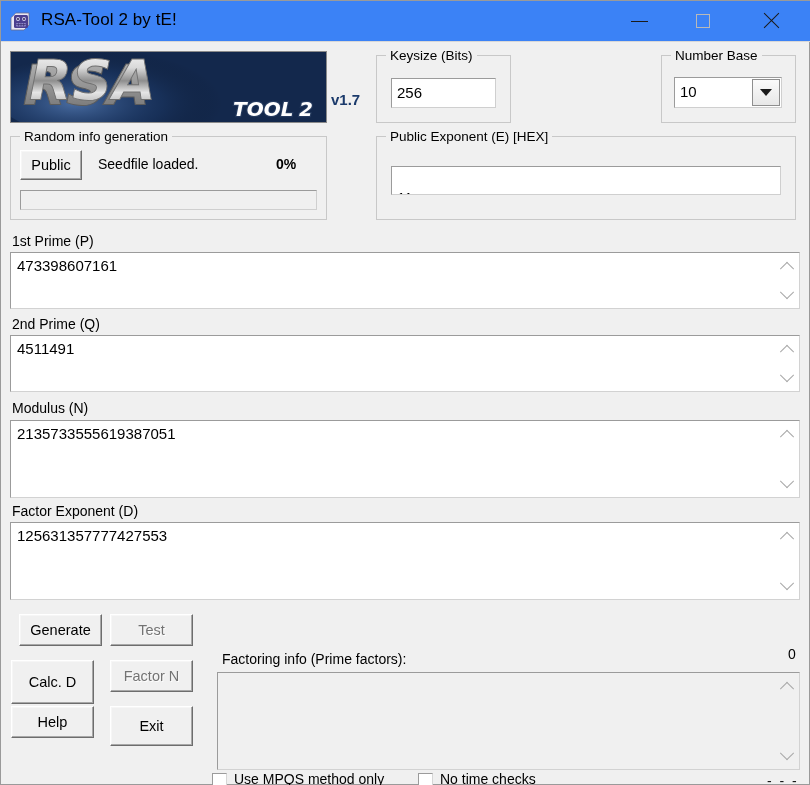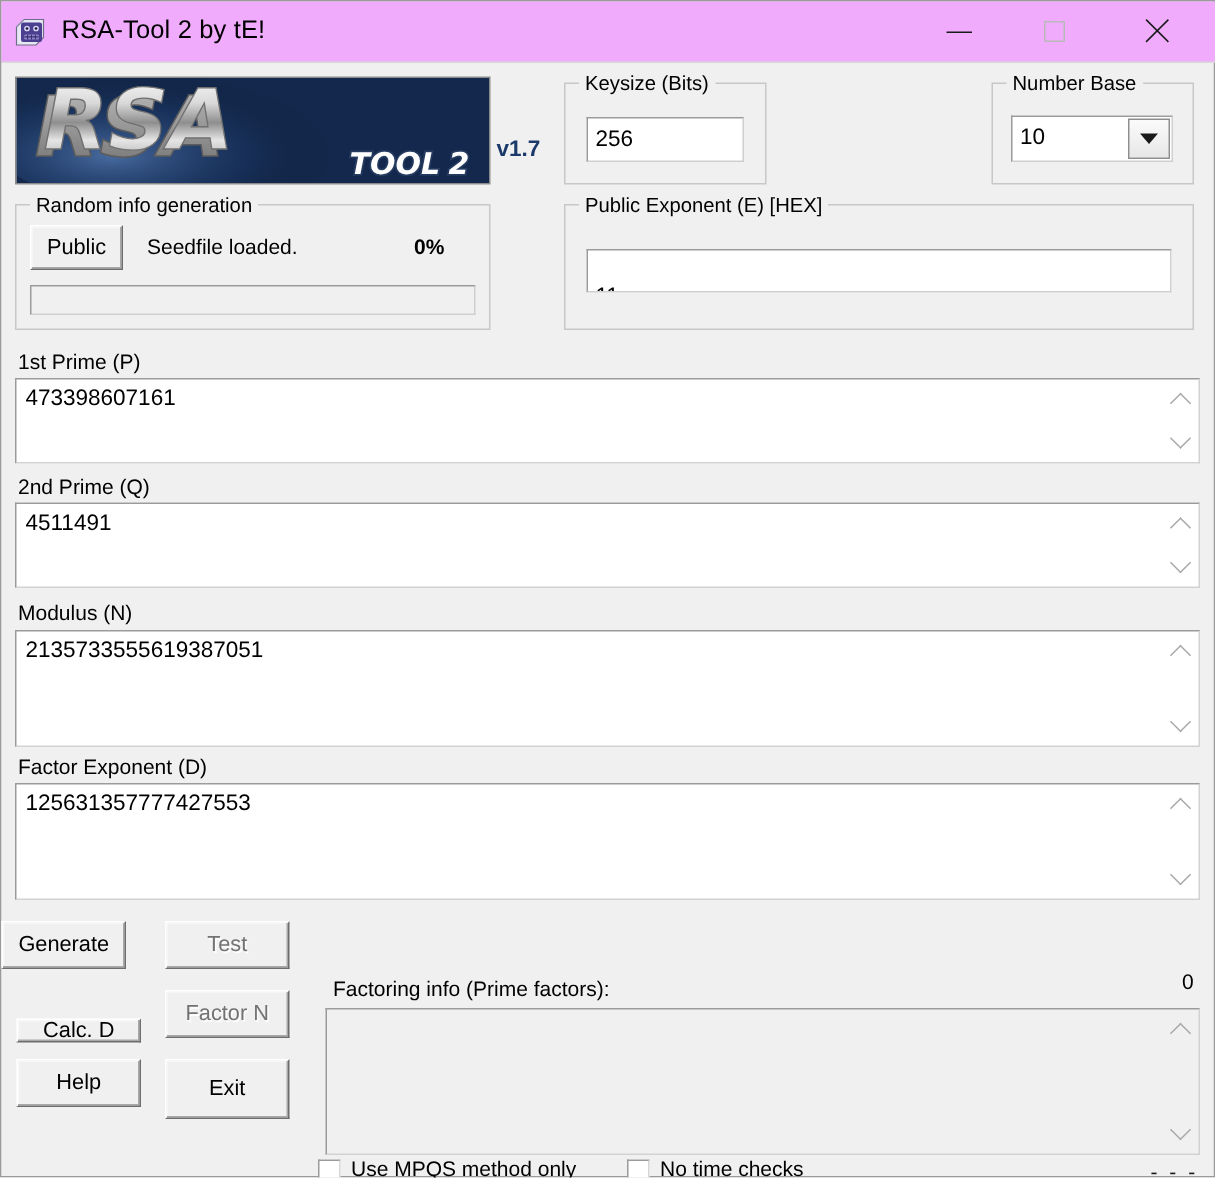--- a/index.html
+++ b/index.html
@@ -18,21 +18,21 @@
     width: 810px; height: 785px;
     background: #f0f0f0;
     box-sizing: border-box;
     border: 1px solid #9a9a9a;
   }
 
   
   .titlebar {
     position: absolute; left: 0; top: 0;
     width: 810px; height: 41px;
-    background: #f0abfc;
+    background: #3b82f6;
     border-bottom: 1px solid #d8d8d8;
     box-sizing: border-box;
   }
   .title-icon {
     position: absolute; left: 8px; top: 8px;
     width: 24px; height: 24px;
   }
   .title-text {
     position: absolute; left: 40px; top: 9px;
     font-size: 17px;
@@ -443,23 +443,23 @@
       <span class="scroller">
         <span class="sc-arrow sc-up">
             <span class="chev up"></span>
           </span>
         <span class="sc-arrow sc-dn">
             <span class="chev dn"></span>
           </span>
       </span>
     </div>
 
-    <div class="btn" style="left:0; top:572px; width:83px; height:32px;">Generate</div>
+    <div class="btn" style="left:18px; top:572px; width:83px; height:32px;">Generate</div>
     <div class="btn disabled" style="left:109px; top:572px; width:83px; height:32px;">Test</div>
-    <div class="btn" style="left:10px; top:637px; width:83px; height:16px;text-align:right;">Calc. D</div>
+    <div class="btn" style="left:10px; top:618px; width:83px; height:44px;text-align:right;">Calc. D</div>
     <div class="btn disabled" style="left:109px; top:618px; width:83px; height:32px;">Factor N</div>
     <div class="btn" style="left:10px; top:664px; width:83px; height:32px;">Help</div>
     <div class="btn" style="left:109px; top:664px; width:83px; height:40px;">Exit</div>
 
     <div class="fact-label">Factoring info (Prime factors):</div>
     <div class="fact-count">0</div>
     <div class="fact-box bigfield readonly" style="left:216px; top:630px; width:583px; height:98px;">
       <span class="bigfield-val"></span>
       <span class="scroller">
         <span class="sc-arrow sc-up">

